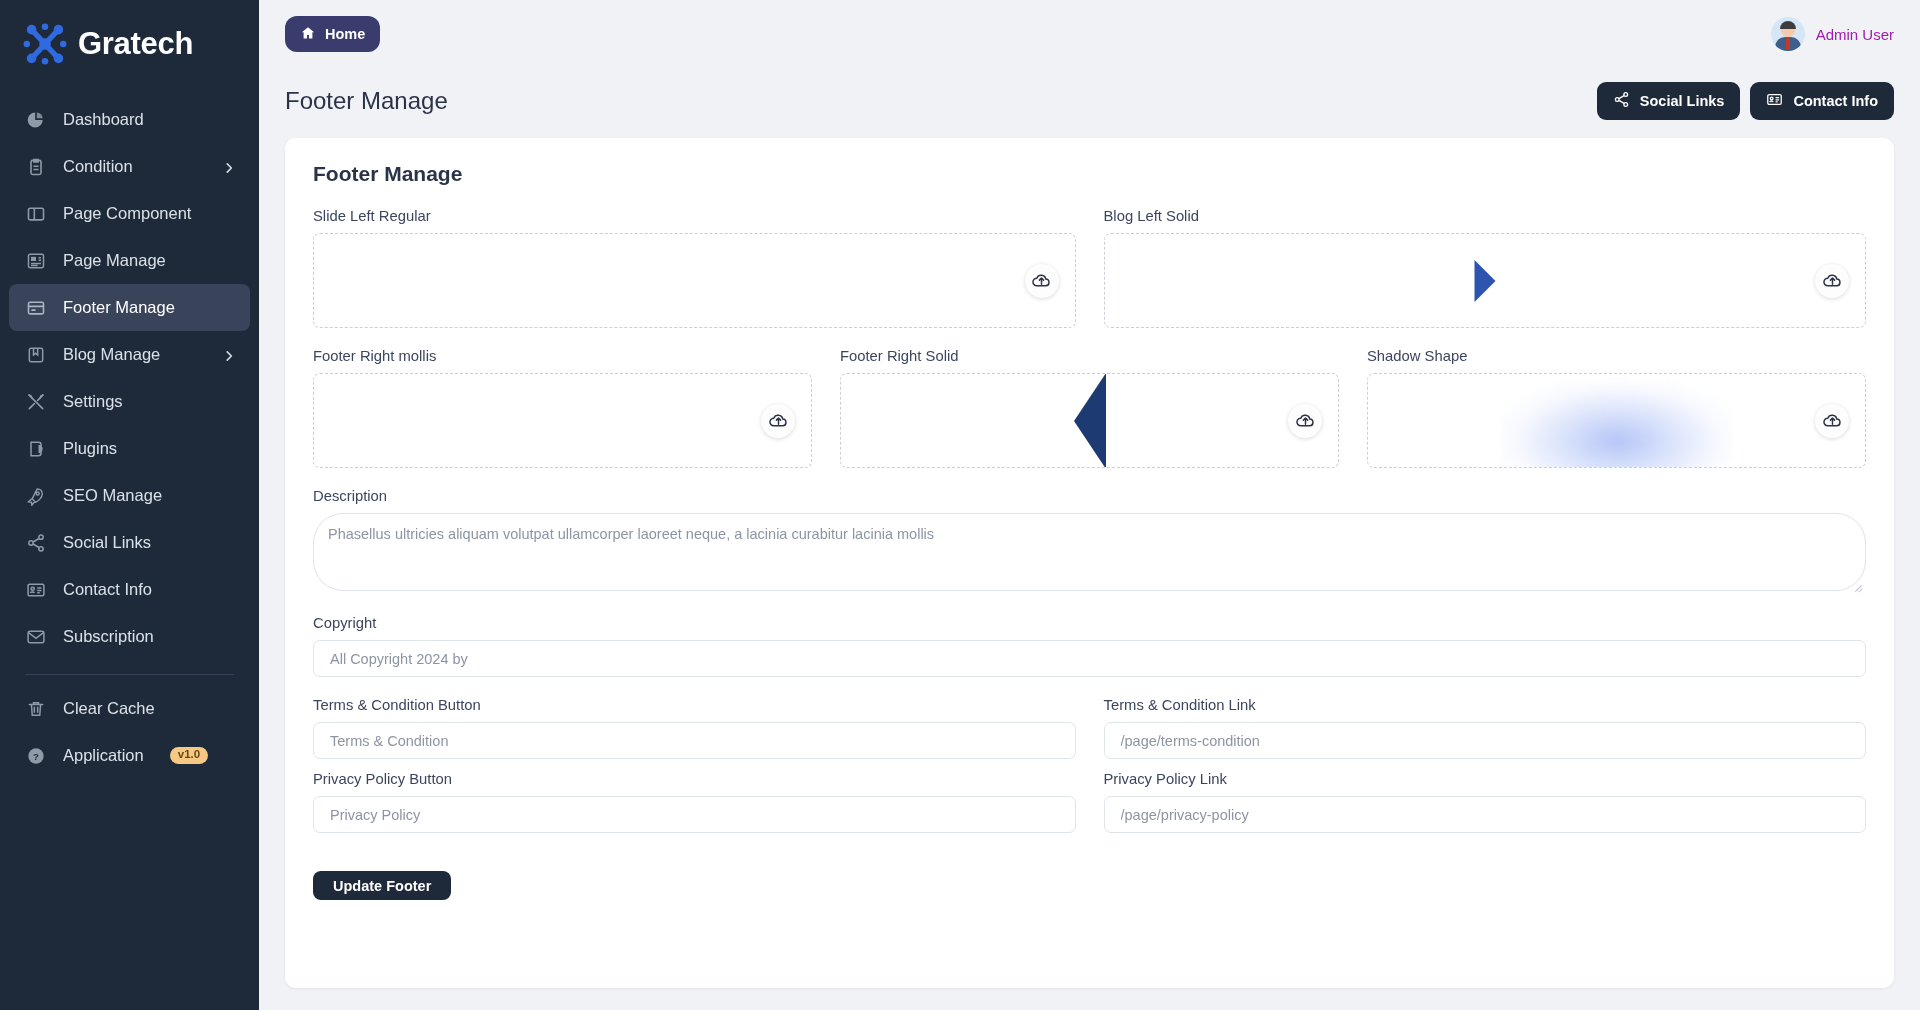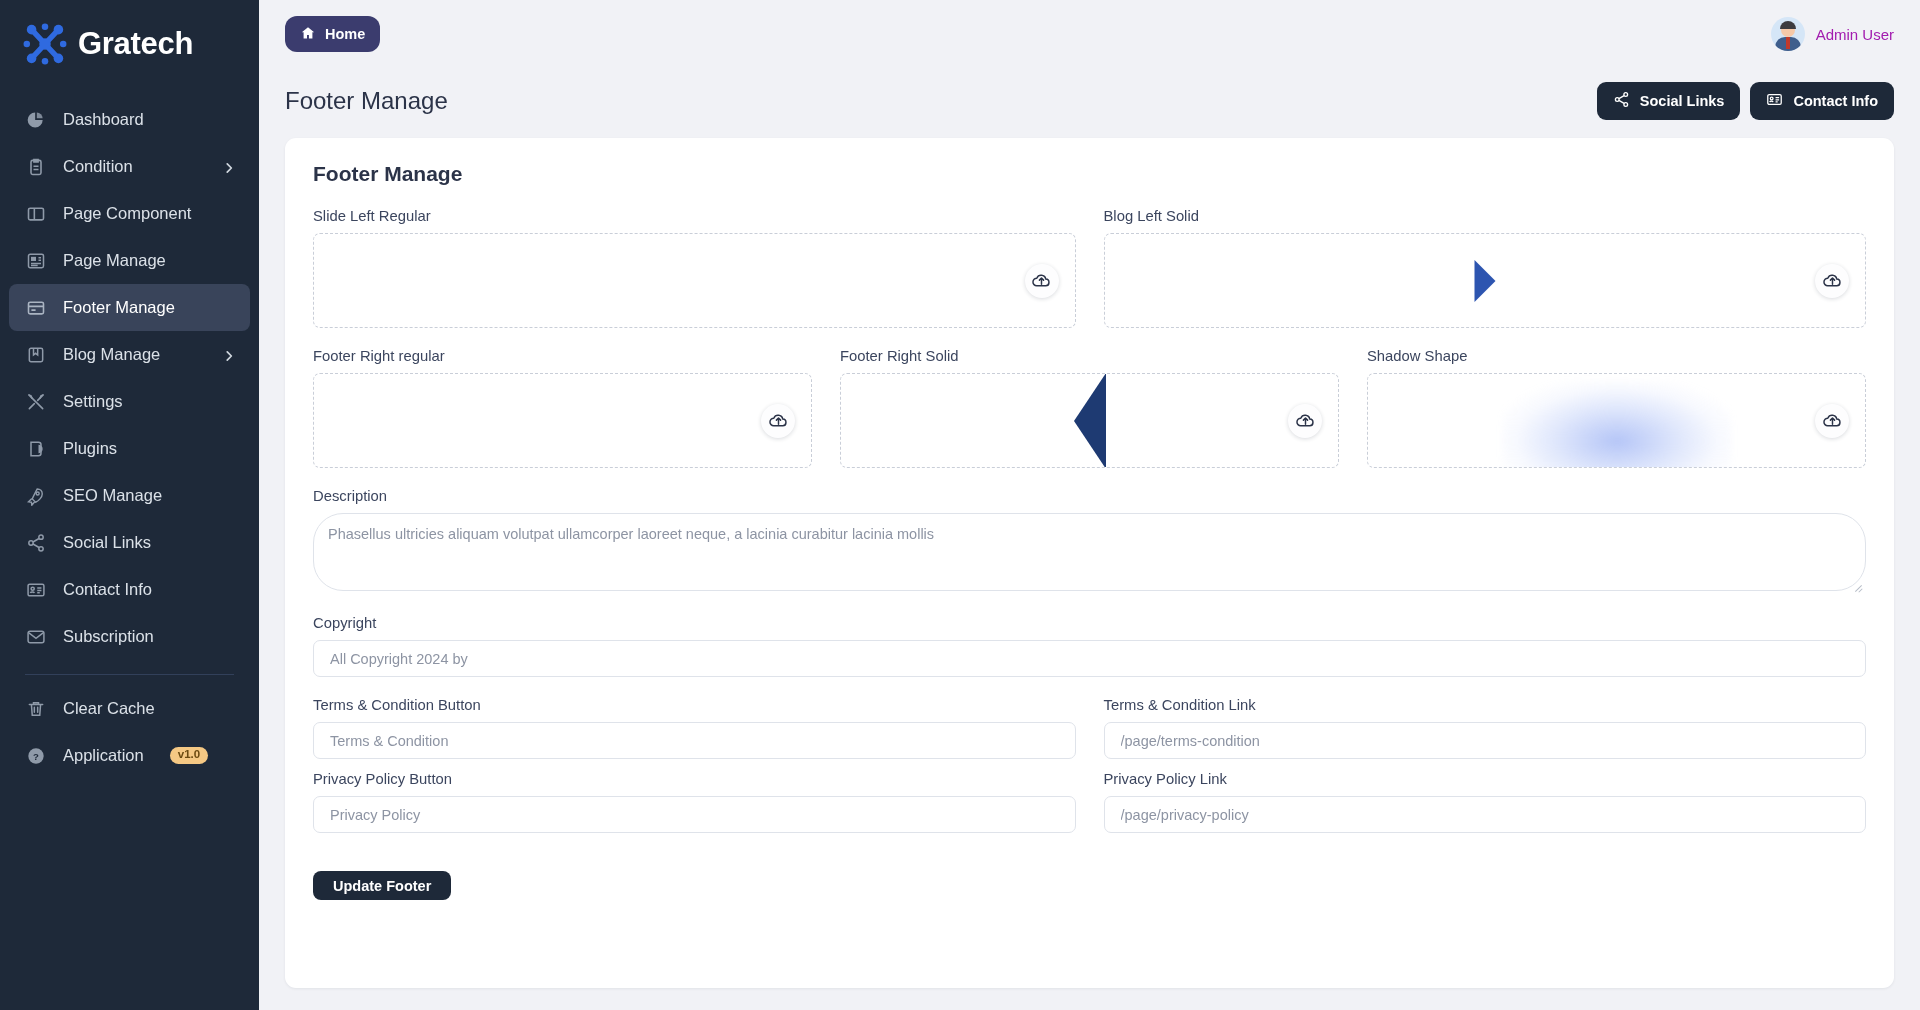--- a/index.html
+++ b/index.html
@@ -486,21 +486,21 @@
                   <path d="M12 16.2V9.3M9.6 11.6L12 9.2l2.4 2.4"></path>
                 </svg>
               </span>
             </div>
           </div>
         </div>
 
         
         <div class="row mb22">
           <div class="col">
-            <span class="field-label">Footer Right regular</span>
+            <span class="field-label">Footer Right mollis</span>
             <div class="dropzone tall">
               <span class="up-btn">
                 <svg viewBox="0 0 24 24" fill="none" stroke="currentColor" stroke-width="1.7" stroke-linecap="round" stroke-linejoin="round">
                   <path d="M6.5 18h10a3.8 3.8 0 0 0 .4-7.6A5.4 5.4 0 0 0 6.6 9.4 4.3 4.3 0 0 0 6.5 18z"></path>
                   <path d="M12 16.2V9.3M9.6 11.6L12 9.2l2.4 2.4"></path>
                 </svg>
               </span>
             </div>
           </div>
           <div class="col">

